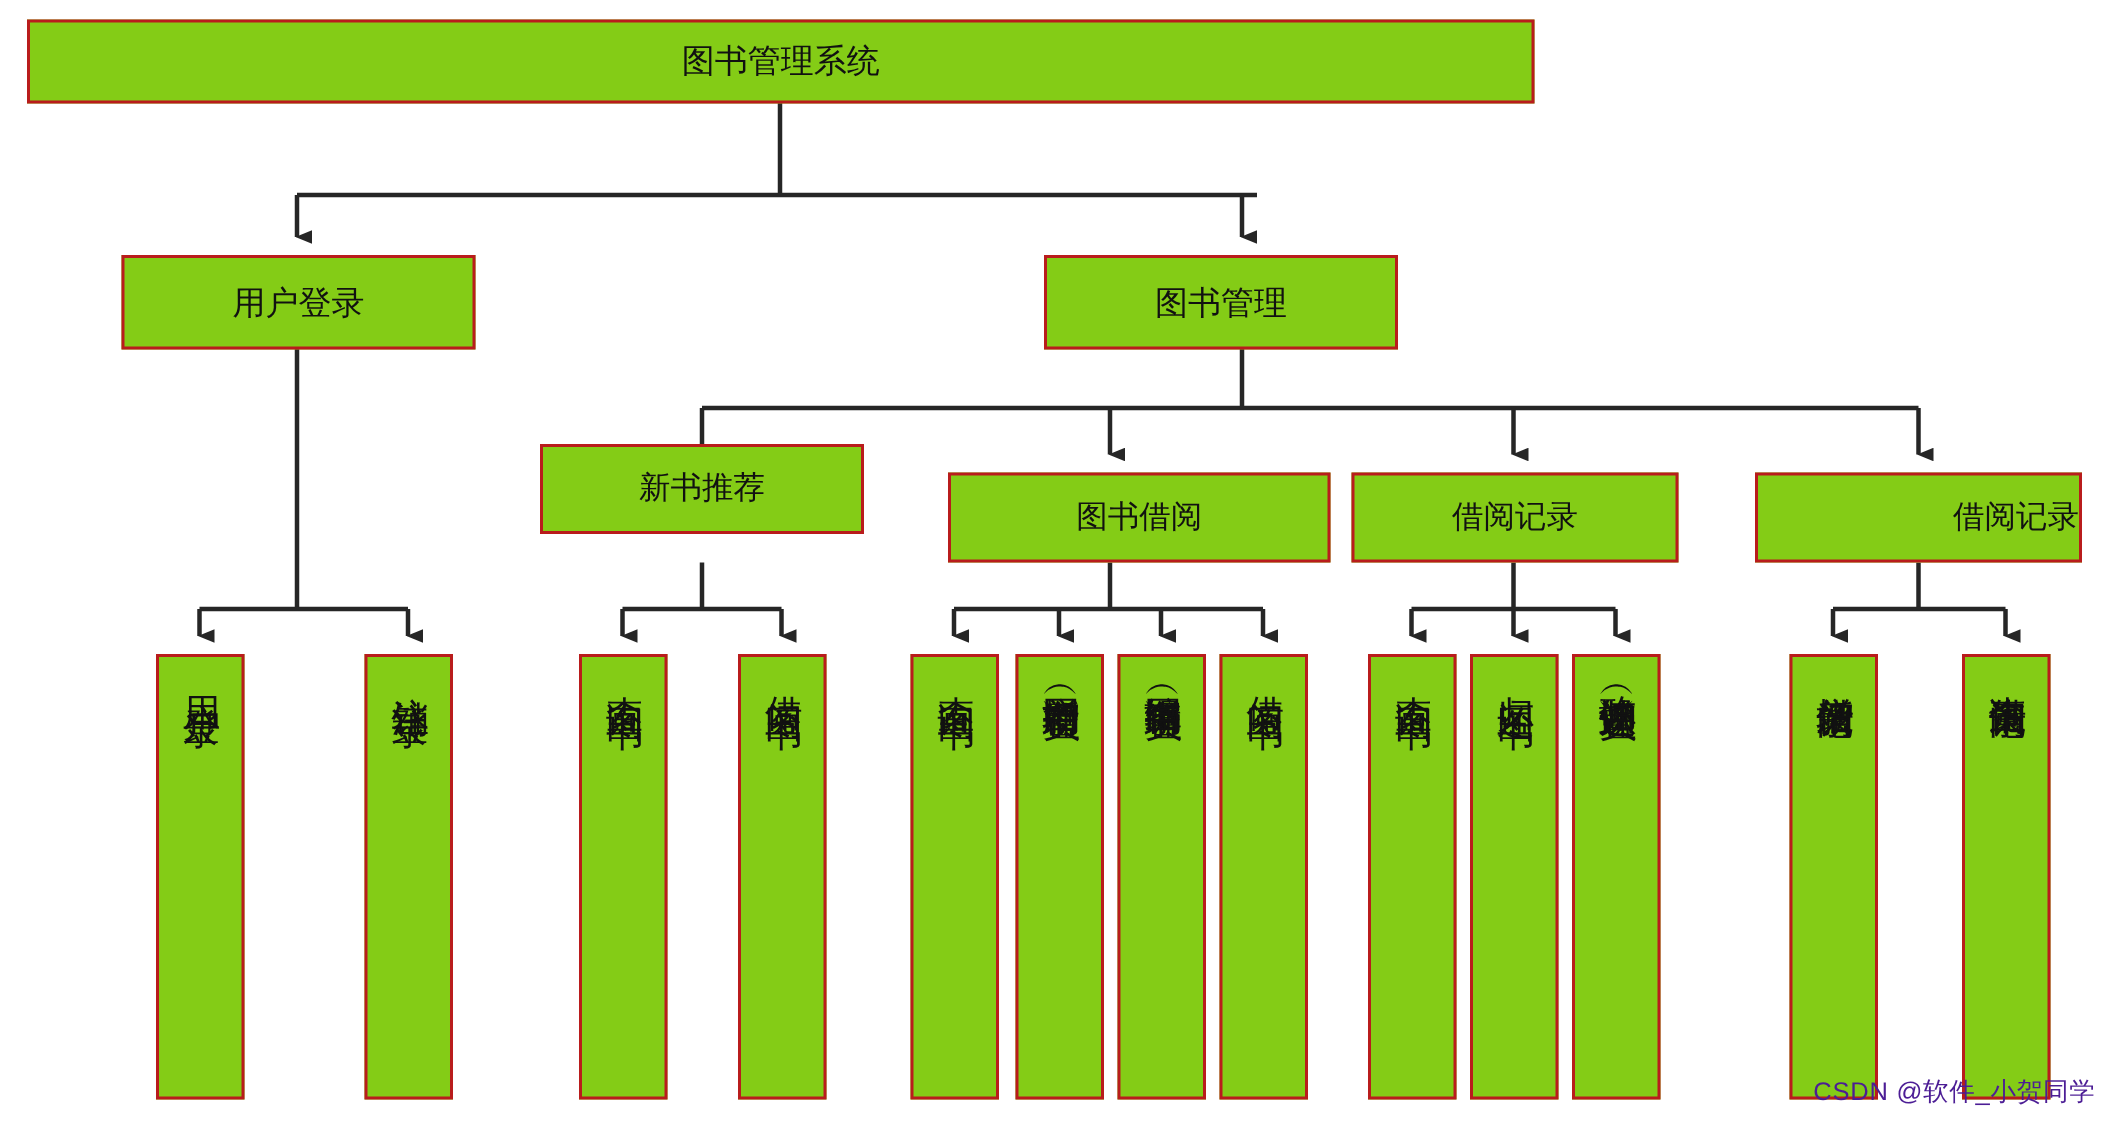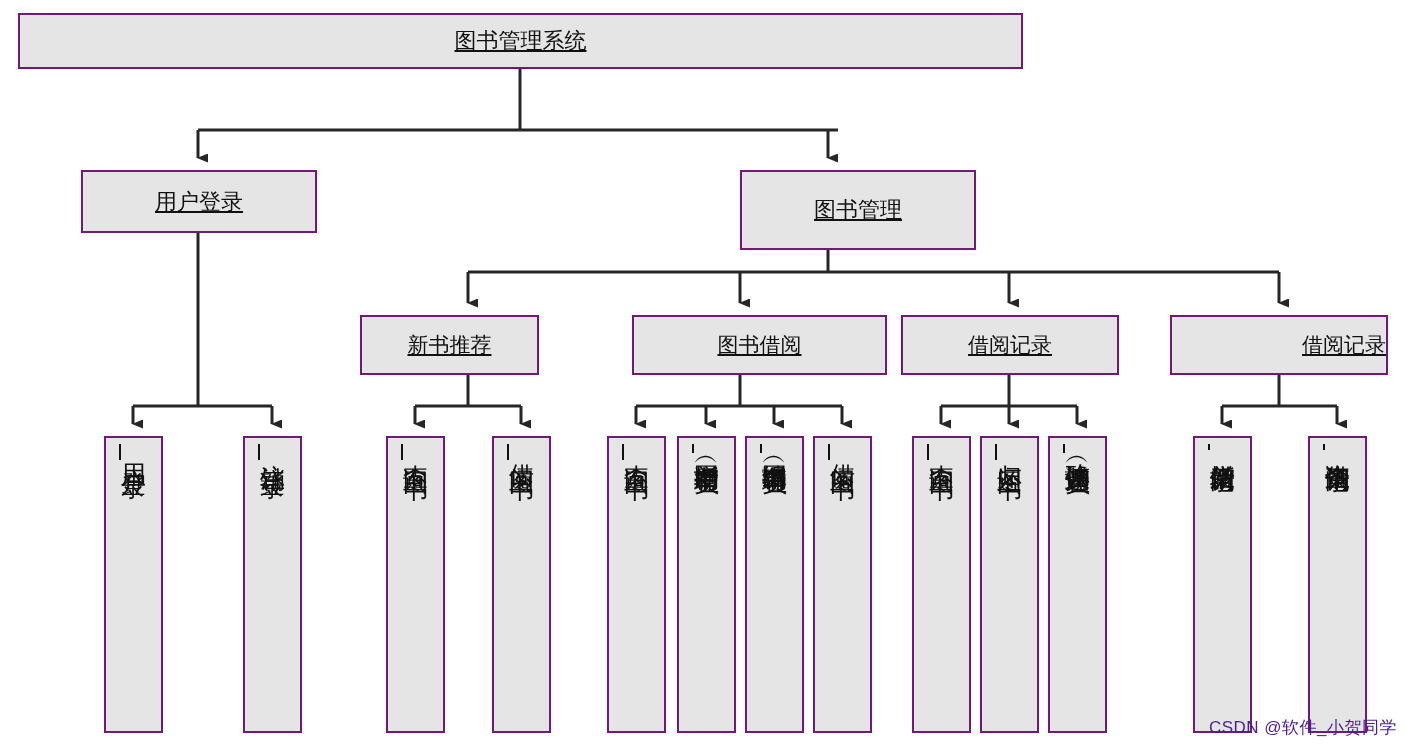--- a/index.html
+++ b/index.html
@@ -20,28 +20,27 @@
   #wires {
     position: absolute;
     left: 0;
     top: 0;
     width: 1405px;
     height: 747px;
   }
   .node {
     position: absolute;
     box-sizing: border-box;
-    background: #e5e5e5;
-    border: 2px solid #701a75;
+    background: #84cc16;
+    border: 2px solid #b91c1c;
     display: flex;
     align-items: center;
     justify-content: center;
     color: #111111;
     z-index: 2;
-    text-decoration: underline;
   }
   .node .label {
     text-align: center;
     line-height: 1.18;
     white-space: nowrap;
   }
   .node.root .label { font-size: 22px; }
   .node.lvl2 .label { font-size: 22px; }
   .node.lvl3 .label { font-size: 21px; }
   .node.leaf {
@@ -127,25 +126,25 @@
     </g>
   </svg>
 
   <div class="node root" style="left:18px; top:13px; width:1005px; height:56px;">
     <span class="label">图书管理系统</span>
   </div>
 
   <div class="node lvl2" style="left:81px; top:170px; width:236px; height:63px;">
     <span class="label">用户登录</span>
   </div>
-  <div class="node lvl2" style="left:740px; top:170px; width:236px; height:80px;justify-content:center;">
+  <div class="node lvl2" style="left:696px; top:170px; width:236px; height:63px;justify-content:center;">
     <span class="label">图书管理</span>
   </div>
 
-  <div class="node lvl3" style="left:360px; top:315px; width:179px; height:60px;">
+  <div class="node lvl3" style="left:360px; top:296px; width:216px; height:60px;">
     <span class="label">新书推荐</span>
   </div>
   <div class="node lvl3" style="left:632px; top:315px; width:255px; height:60px;">
     <span class="label">图书借阅</span>
   </div>
   <div class="node lvl3" style="left:901px; top:315px; width:218px; height:60px;">
     <span class="label">借阅记录</span>
   </div>
   <div class="node lvl3" style="left:1170px; top:315px; width:218px; height:60px;justify-content:flex-end;">
     <span class="label">借阅记录</span>

